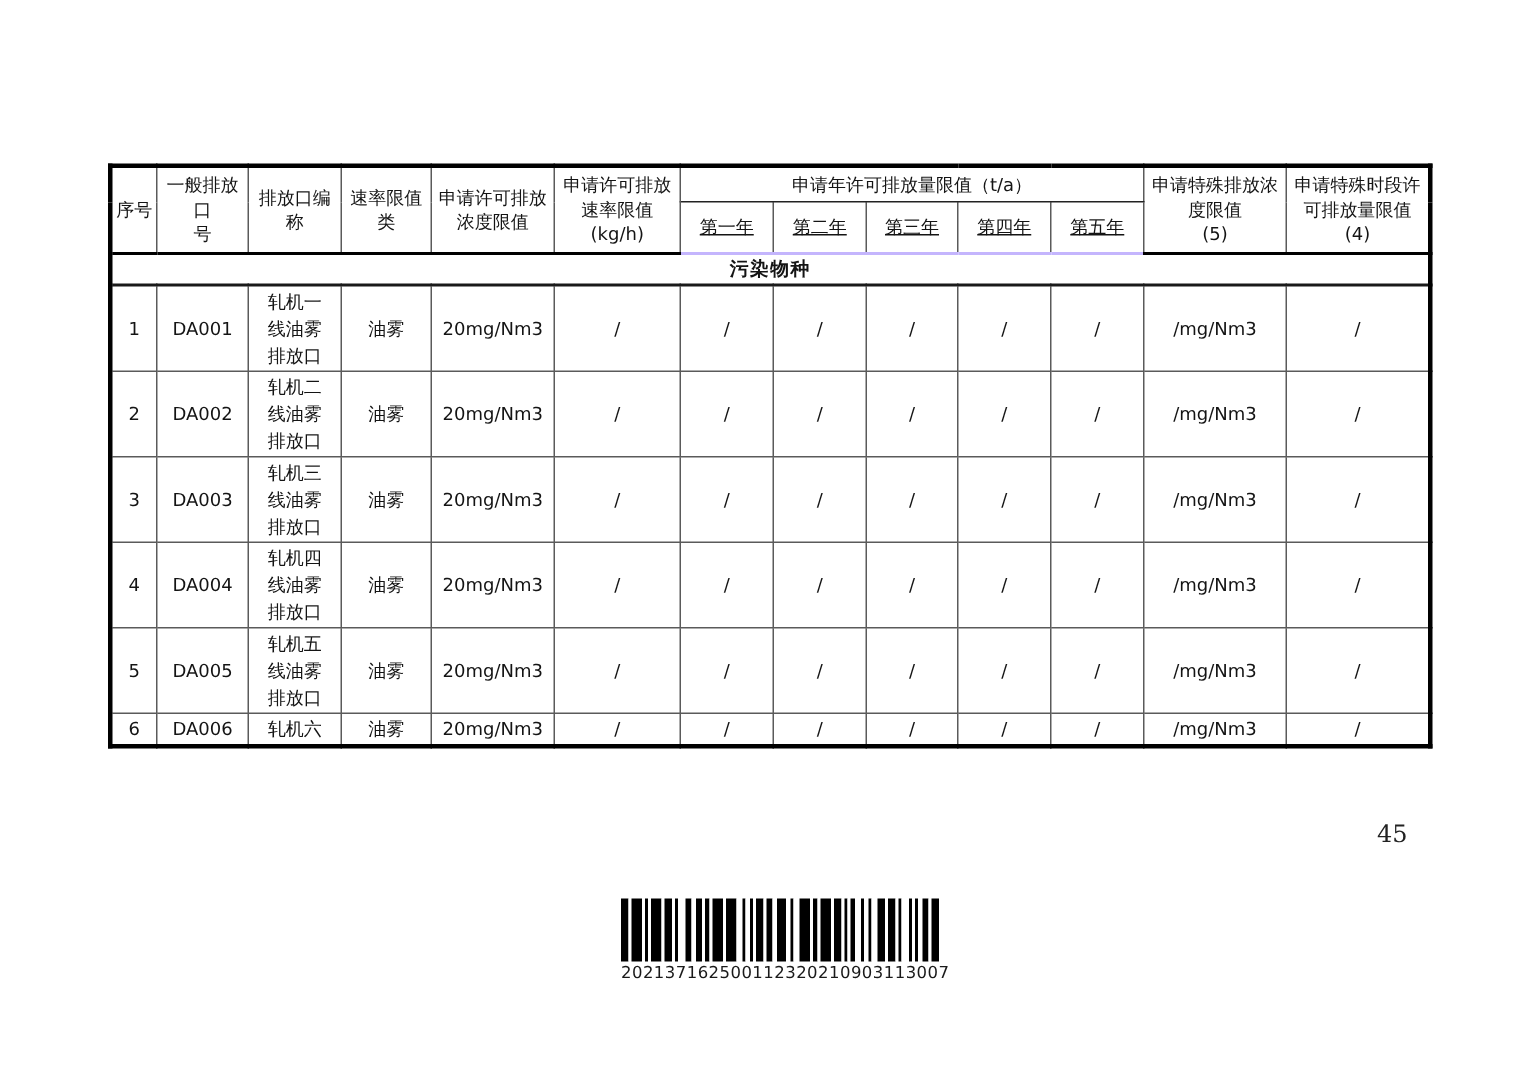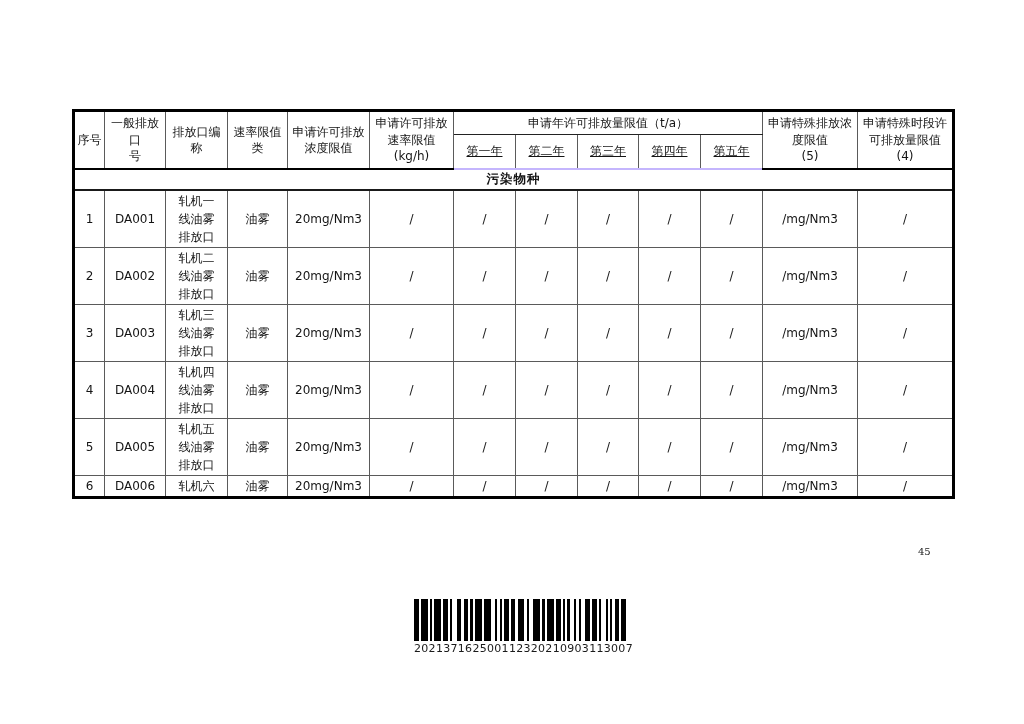--- a/index.html
+++ b/index.html
@@ -62,21 +62,21 @@
   tbody.data-rows tr { height: 57px; }
   tbody.data-rows tr:last-child { height: 21px; }
   tbody.data-rows td { line-height: 1.5; }
 
   
   .page-number {
     position: absolute;
     left: 918px;
     top: 546px;
     font-family: "DejaVu Serif", "Liberation Serif", serif;
-    font-size: 10px;
+    font-size: 16px;
     color: #222;
   }
 
   
   .barcode {
     position: absolute;
     left: 414px;
     top: 599px;
     width: 212px;
     text-align: center;

